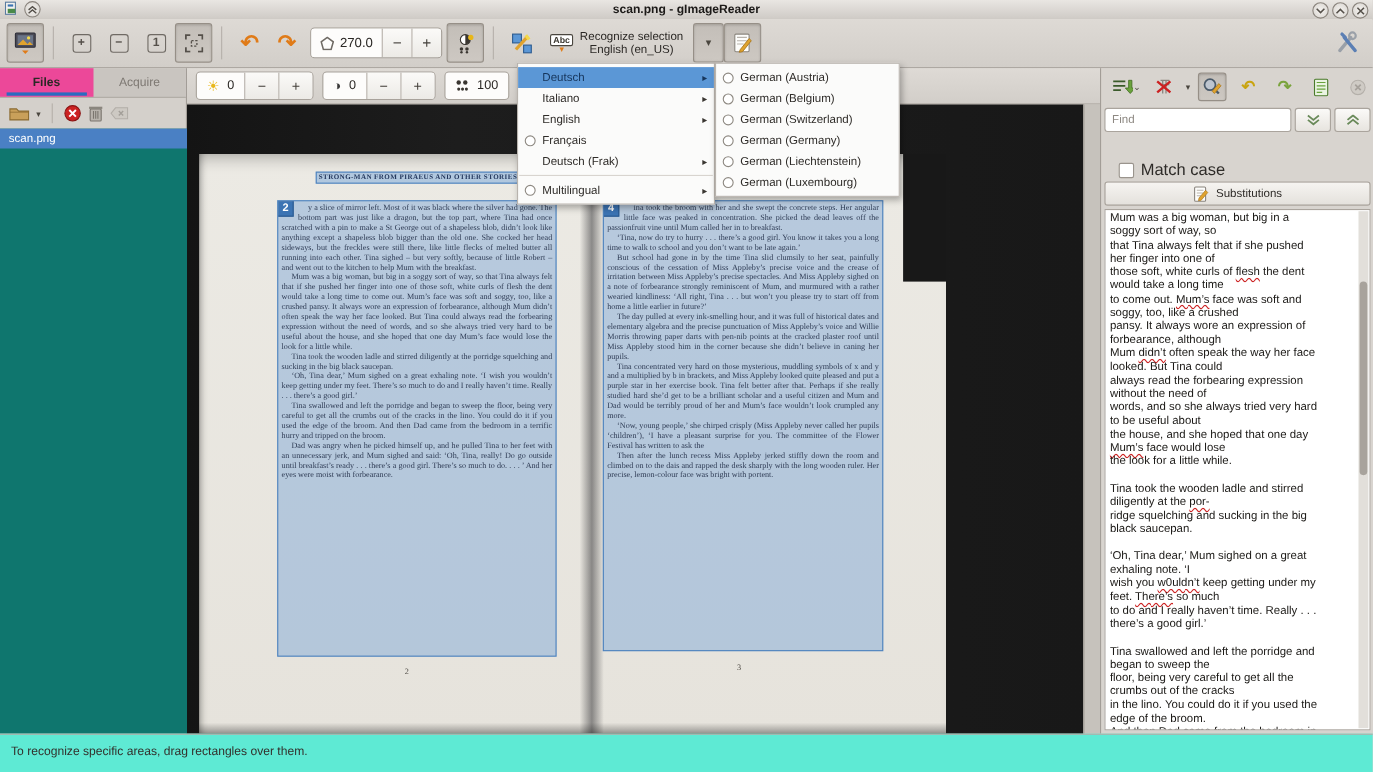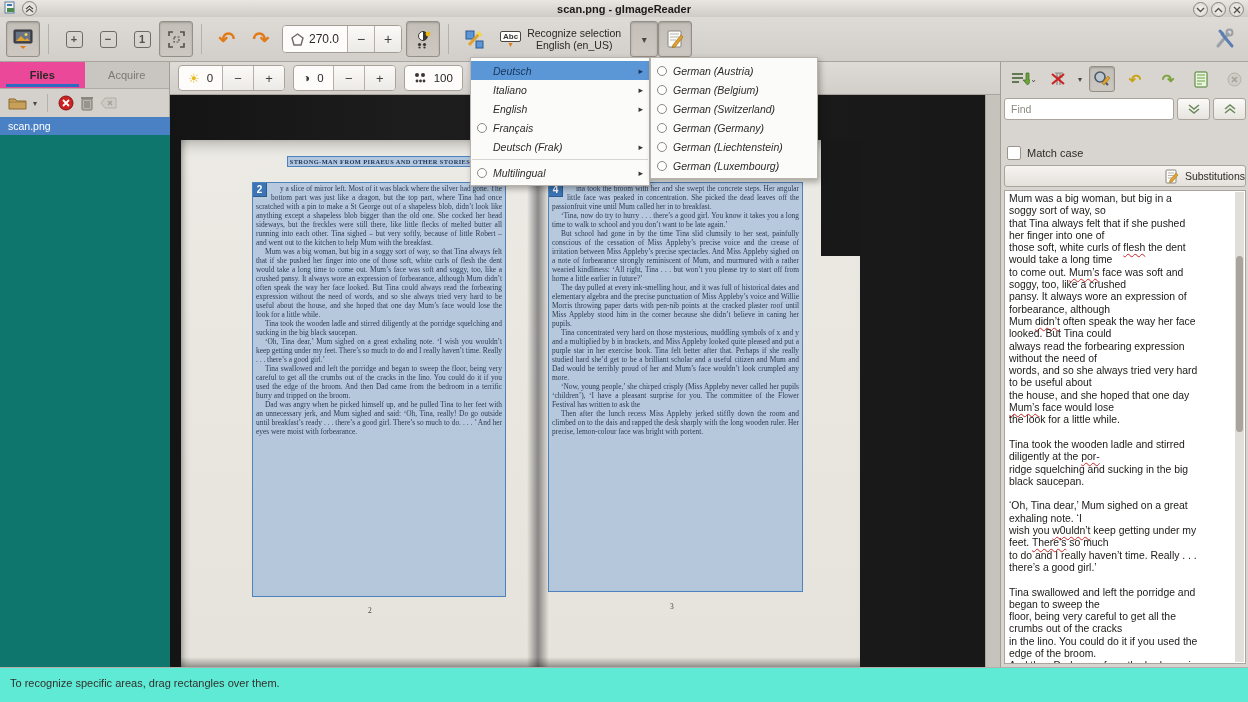--- a/index.html
+++ b/index.html
@@ -84,43 +84,43 @@
   .pn-right{left:500px;top:507px;}
   
   .menu{position:absolute;background:#fbfbfa;border:1px solid #b8b3ad;box-shadow:2px 3px 6px rgba(0,0,0,.3);
     z-index:20;padding:3px 0;box-sizing:border-box;}
   .menu-main{left:470px;top:57px;width:180px;}
   .menu-sub{left:650px;top:57px;width:168px;}
   .menu-item{height:19px;display:flex;align-items:center;font-size:10.5px;color:#2f2c29;position:relative;padding:0 6px;}
   .menu-item.selected{background:#5b97d6;color:#16355b;}
   .radio{width:10px;height:10px;border:1px solid #8d8881;border-radius:50%;background:#fff;margin-right:6px;flex:0 0 auto;box-sizing:border-box;}
   .radio.hidden{visibility:hidden;}
-  .mi-label{flex:1;font-style:italic;}
+  .mi-label{flex:1;}
   .mi-arrow{font-size:9px;color:#3a3631;}
   .menu-item.selected .mi-arrow{color:#16355b;}
   .menu-sep{height:1px;background:#d8d4cf;margin:3px 1px;}
   
   .right-panel{position:absolute;left:1000px;top:62px;width:248px;height:605px;background:#d8d4cf;
     border-left:1px solid #a29d97;box-sizing:border-box;}
   .rp-toolbar{position:absolute;left:2px;top:2px;width:244px;height:30px;display:flex;align-items:center;gap:7px;padding-left:6px;box-sizing:border-box;}
   .rp-btn{height:26px;min-width:26px;display:flex;align-items:center;justify-content:center;border:1px solid transparent;border-radius:3px;box-sizing:border-box;}
   .rp-btn.pressed{background:linear-gradient(#c3beb8,#cdc8c2);border-color:#968f87;box-shadow:inset 0 1px 2px rgba(0,0,0,.18);}
   .undo-g{color:#c9a410;font-size:15px;font-weight:bold;line-height:1;}
   .redo-g{color:#7aa33d;font-size:15px;font-weight:bold;line-height:1;}
   .caret-sm{font-size:8px;color:#4a463f;}
   .rp-row{position:absolute;left:3px;width:242px;height:22px;display:flex;gap:3px;}
   .rp-input{flex:1;height:22px;border:1px solid #aaa49d;border-radius:3px;background:#fff;font-size:10.5px;
     padding:0 6px;box-sizing:border-box;font-family:"Liberation Sans",sans-serif;color:#2e2b28;}
   .rp-input::placeholder{color:#8d8882;}
   .sq-btn{width:33px;height:22px;border:1px solid #aaa49d;border-radius:3px;background:linear-gradient(#fbfaf8,#e7e4df);
     display:flex;align-items:center;justify-content:center;box-sizing:border-box;}
-  .match-row{position:absolute;left:6px;top:84px;display:flex;align-items:center;gap:6px;font-size:11px;color:#2e2b28;}
+  .match-row{position:absolute;left:16px;top:84px;display:flex;align-items:center;gap:6px;font-size:15px;color:#2e2b28;}
   .checkbox{width:12px;height:12px;border:1px solid #9a948d;border-radius:2px;background:#fff;}
   .subst-btn{position:absolute;left:3px;top:103px;width:242px;height:22px;border:1px solid #aaa49d;border-radius:3px;
-    background:linear-gradient(#f6f4f1,#e4e1dc);display:flex;align-items:center;justify-content:flex-end;gap:6px;
+    background:linear-gradient(#f6f4f1,#e4e1dc);display:flex;align-items:center;justify-content:center;gap:6px;
     font-size:10.5px;color:#2e2b28;box-sizing:border-box;}
   .ocr-box{position:absolute;left:3px;top:128px;width:242px;height:474px;background:#fff;border:1px solid #aaa49d;
     box-sizing:border-box;overflow:hidden;}
   .ocr-text{position:absolute;left:4px;top:2px;width:222px;font-size:10.4px;line-height:12.3px;color:#1b1916;
     white-space:pre-wrap;font-family:"Liberation Sans",sans-serif;}
   .misspelled{text-decoration:underline;text-decoration-style:wavy;text-decoration-color:#cc2222;
     text-decoration-thickness:1px;text-underline-offset:2px;}
   .ocr-scroll{position:absolute;right:1px;top:1px;width:9px;height:470px;background:#e2dfda;}
   .ocr-thumb{position:absolute;left:1px;top:64px;width:7px;height:176px;background:#a8a39c;border-radius:4px;}
   

